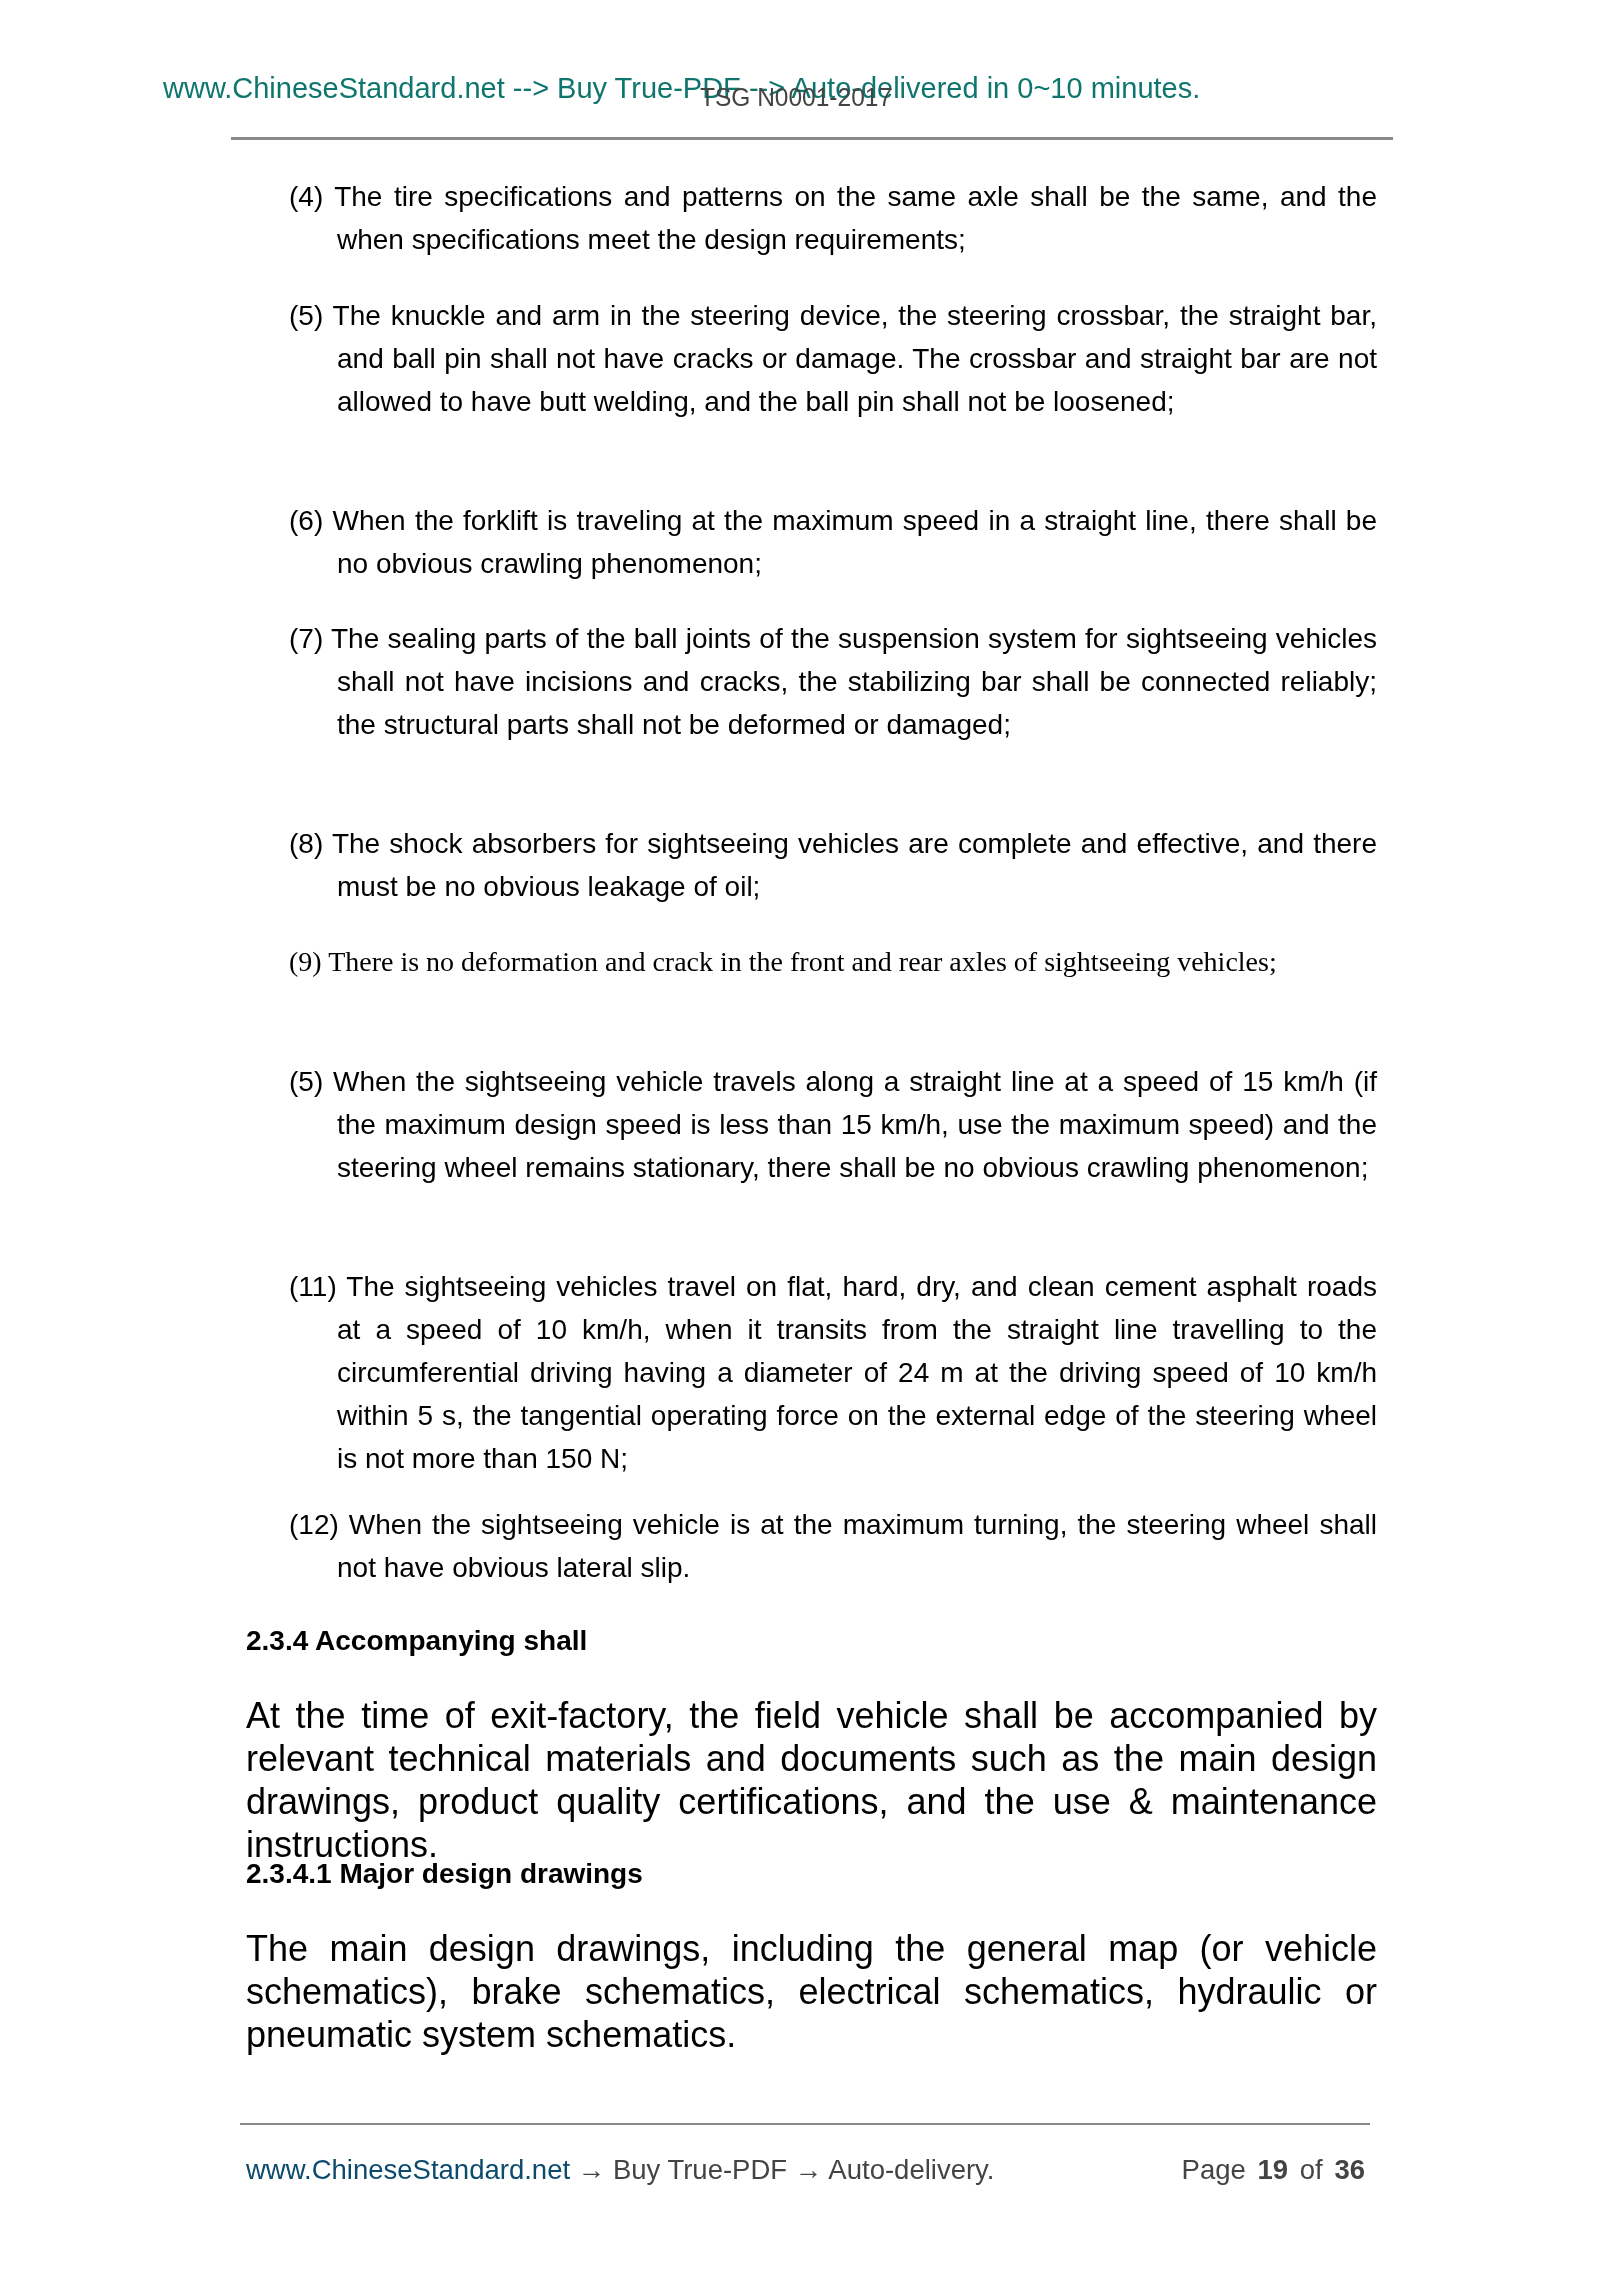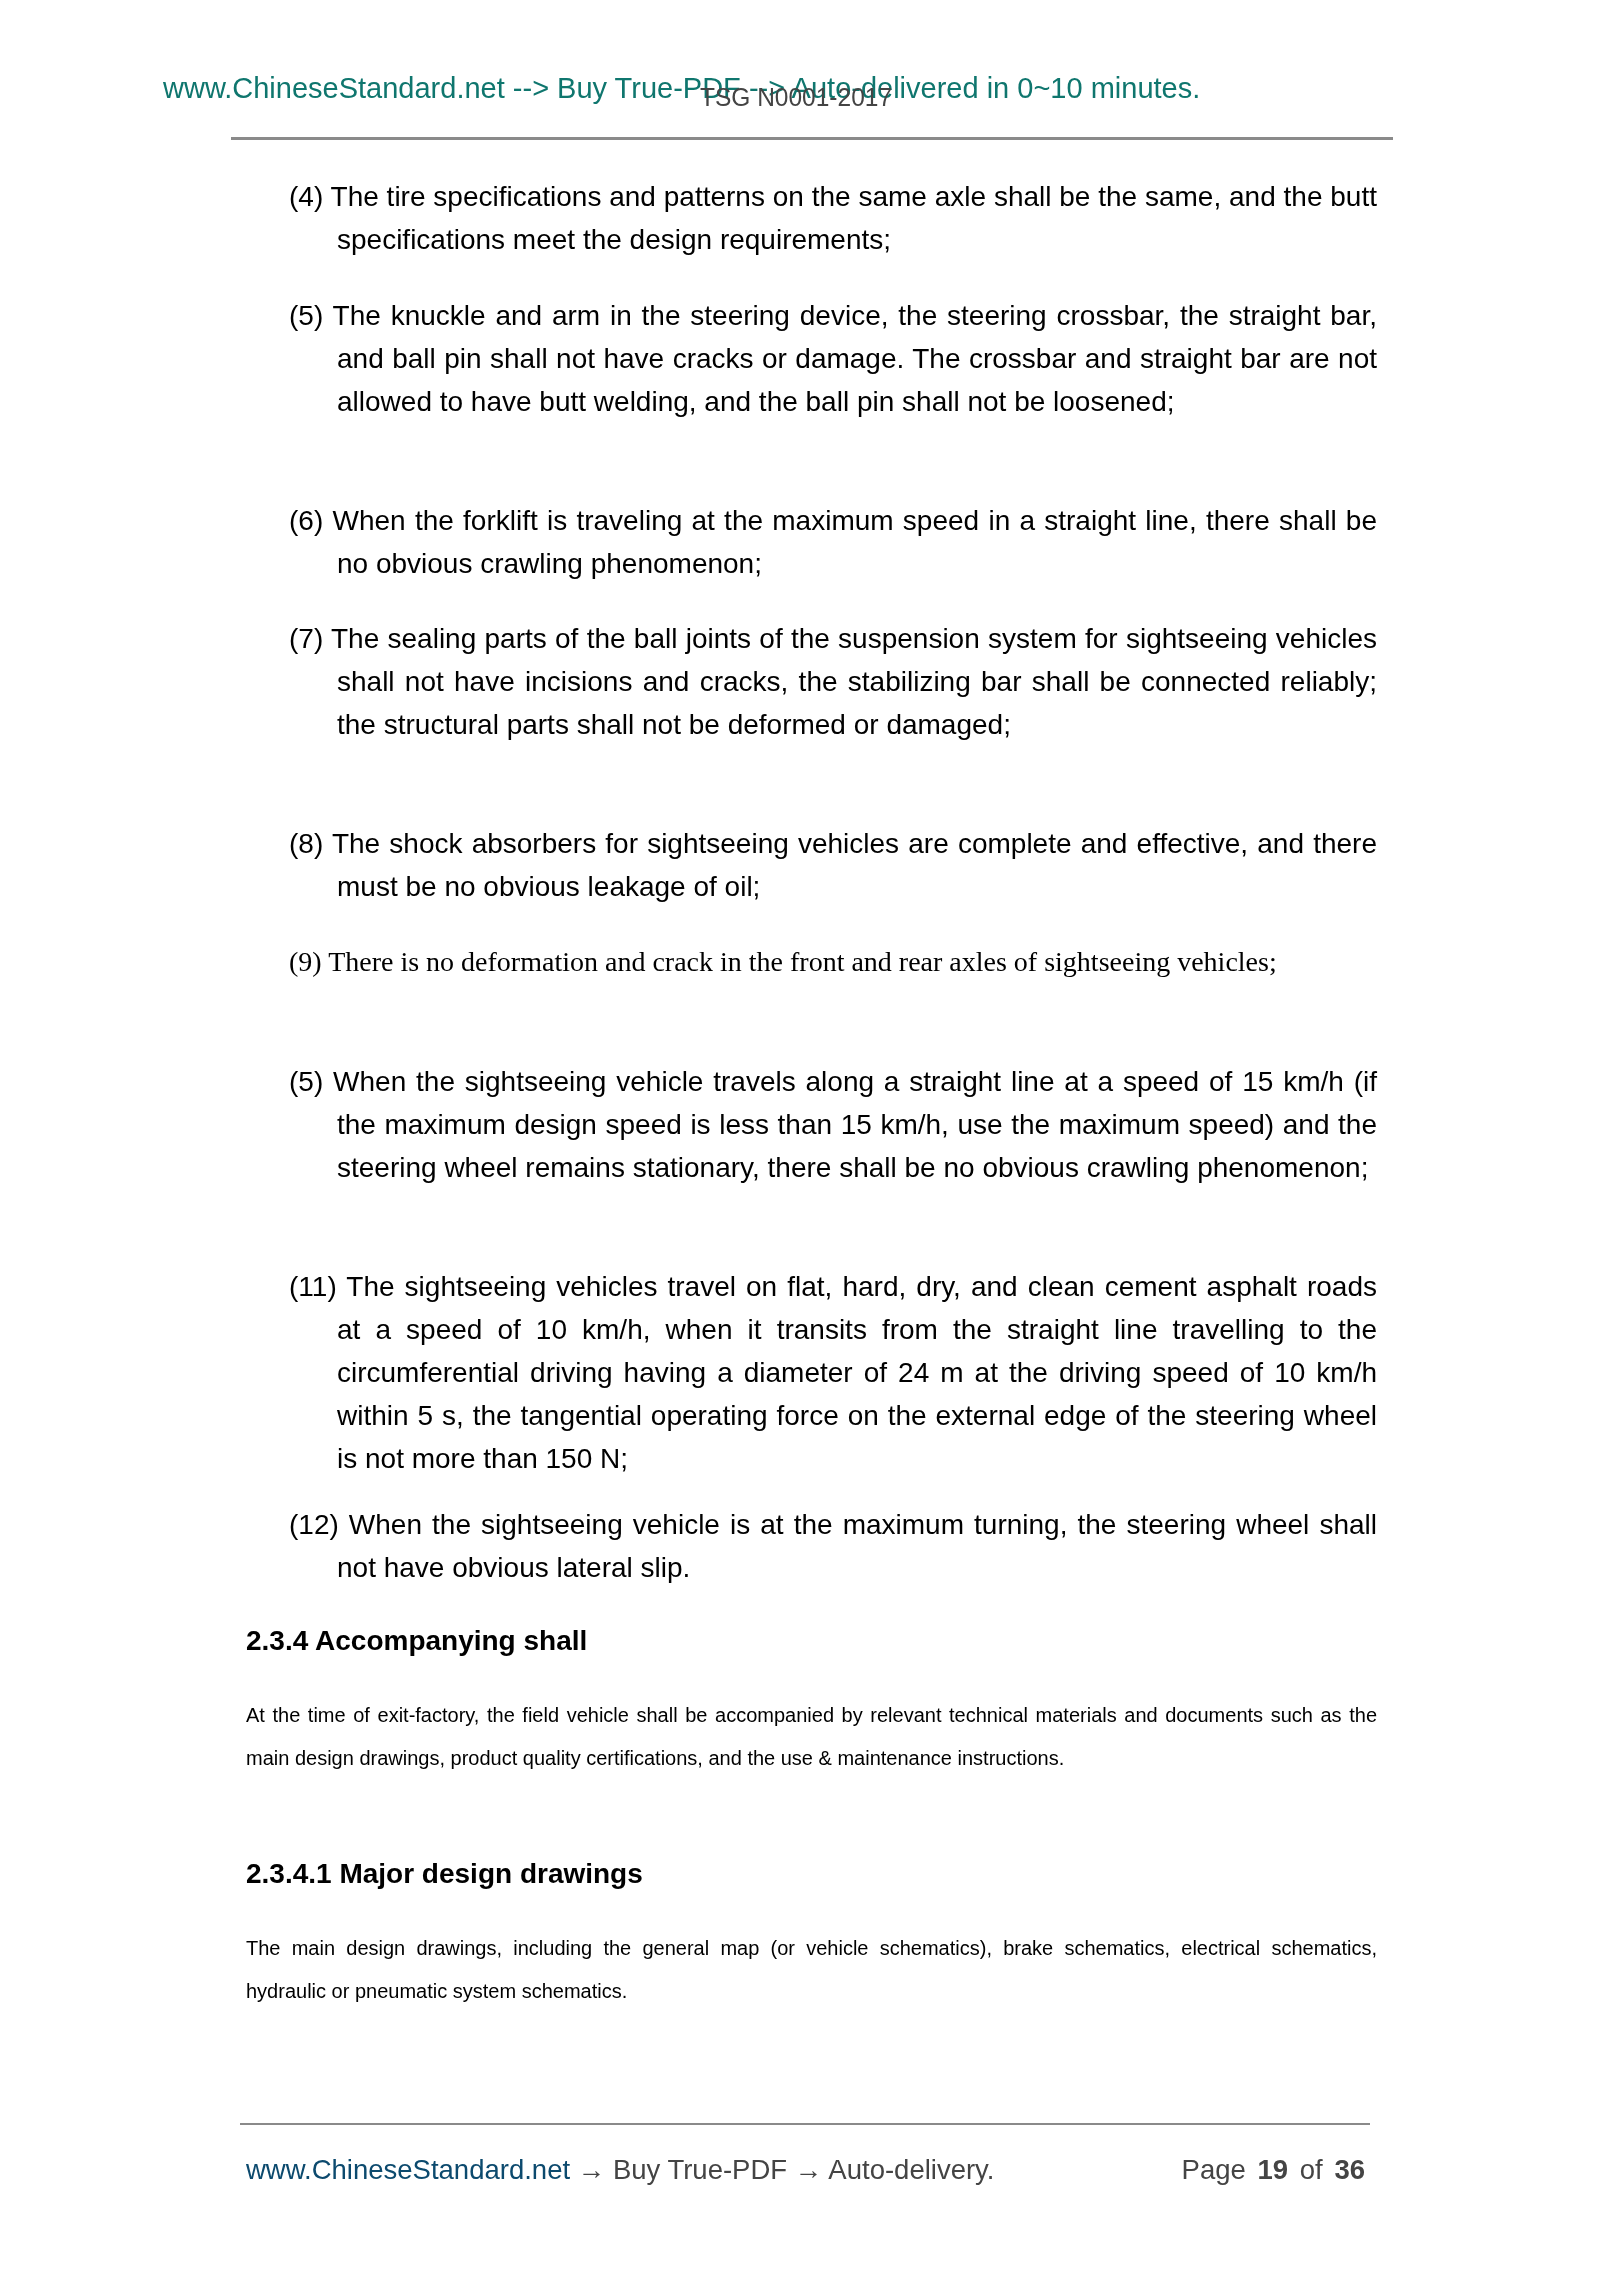--- a/index.html
+++ b/index.html
@@ -7,38 +7,38 @@
          font-family: "Liberation Sans", sans-serif; color: #000; }
   .hdr-text { position: absolute; left: 163px; top: 70px; font-size: 29px; color: #0f766e;
               white-space: nowrap; line-height: 37px; }
   .hdr-overlay { position: absolute; left: 700px; top: 82px; font-size: 25px; color: #444444;
                  white-space: nowrap; line-height: 30px; transform: scaleX(0.98); transform-origin: left; }
   .hdr-rule { position: absolute; left: 231px; top: 137px; width: 1162px; height: 2.5px; background: #8a8a8a; }
   .item { position: absolute; left: 289px; width: 1088px; font-size: 28px; line-height: 43px;
           text-align: justify; padding-left: 48px; text-indent: -48px; box-sizing: border-box; }
   .item .num { }
   .heading { position: absolute; left: 246px; font-size: 28px; font-weight: bold; line-height: 43px; white-space: nowrap; }
-  .para { position: absolute; left: 246px; width: 1131px; font-size: 20px; line-height: 43px; text-align: justify; }
+  .para { position: absolute; left: 246px; width: 1131px; font-size: 36px; line-height: 43px; text-align: justify; }
   .ftr-rule { position: absolute; left: 240px; top: 2123px; width: 1130px; height: 1.7px; background: #8a8a8a; }
   .ftr { position: absolute; left: 246px; top: 2151px; width: 1119px; height: 37px; font-size: 27.5px;
          line-height: 37px; color: #444444; white-space: nowrap; }
   .ftr-link { color: #0c4a6e; text-decoration-thickness: 1.7px; text-underline-offset: 3.3px; }
   .ftr-left { position: absolute; left: 0; top: 0; }
   .ftr-right { position: absolute; right: 0; top: 0; }
   .bold { font-weight: bold; }
   .gap { display: inline-block; width: 11.7px; }
 </style>
 </head>
 <body>
 
 <div class="hdr-text">www.ChineseStandard.net --&gt; Buy True-PDF --&gt; Auto-delivered in 0~10 minutes.</div>
 <div class="hdr-overlay">TSG N0001-2017</div>
 <div class="hdr-rule"></div>
 
-<div class="item" style="top:175px;"><span class="num">(4)</span> <span>The tire specifications and patterns on the same axle shall be the same, and the butt specifications meet the design requirements;</span></div>
+<div class="item" style="top:175px;"><span class="num">(4)</span> <span>The tire specifications and patterns on the same axle shall be the same, and the when specifications meet the design requirements;</span></div>
 
 <div class="item" style="top:294px;"><span class="num">(5)</span> <span>The knuckle and arm in the steering device, the steering crossbar, the straight bar, and ball pin shall not have cracks or damage. The crossbar and straight bar are not allowed to have butt welding, and the ball pin shall not be loosened;</span></div>
 
 <div class="item" style="top:499px;"><span class="num">(6)</span> <span>When the forklift is traveling at the maximum speed in a straight line, there shall be no obvious crawling phenomenon;</span></div>
 
 <div class="item" style="top:617px;"><span class="num">(7)</span> <span>The sealing parts of the ball joints of the suspension system for sightseeing vehicles shall not have incisions and cracks, the stabilizing bar shall be connected reliably; the structural parts shall not be deformed or damaged;</span></div>
 
 <div class="item" style="top:822px;"><span class="num">(8)</span> <span>The shock absorbers for sightseeing vehicles are complete and effective, and there must be no obvious leakage of oil;</span></div>
 
 <div class="item" style="top:940px;font-family:Liberation Serif, serif;"><span class="num">(9)</span> <span>There is no deformation and crack in the front and rear axles of sightseeing vehicles;</span></div>

